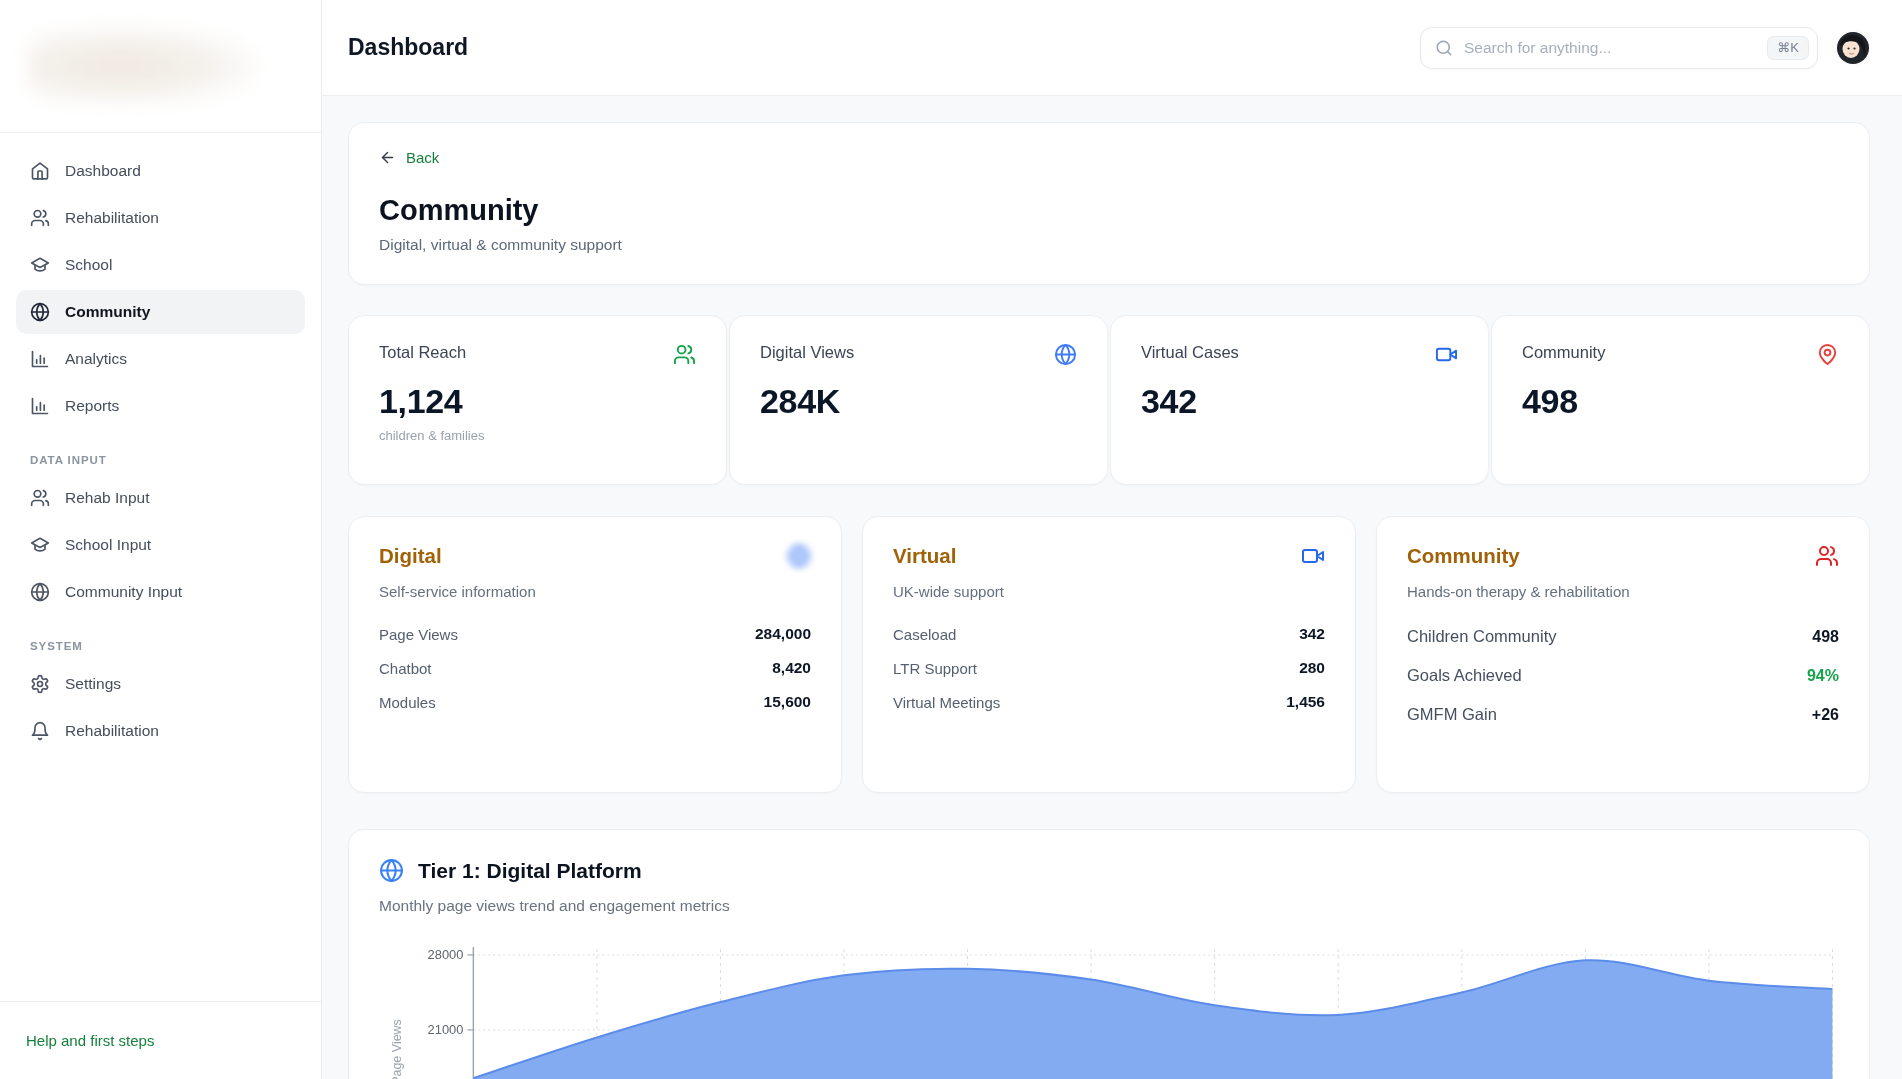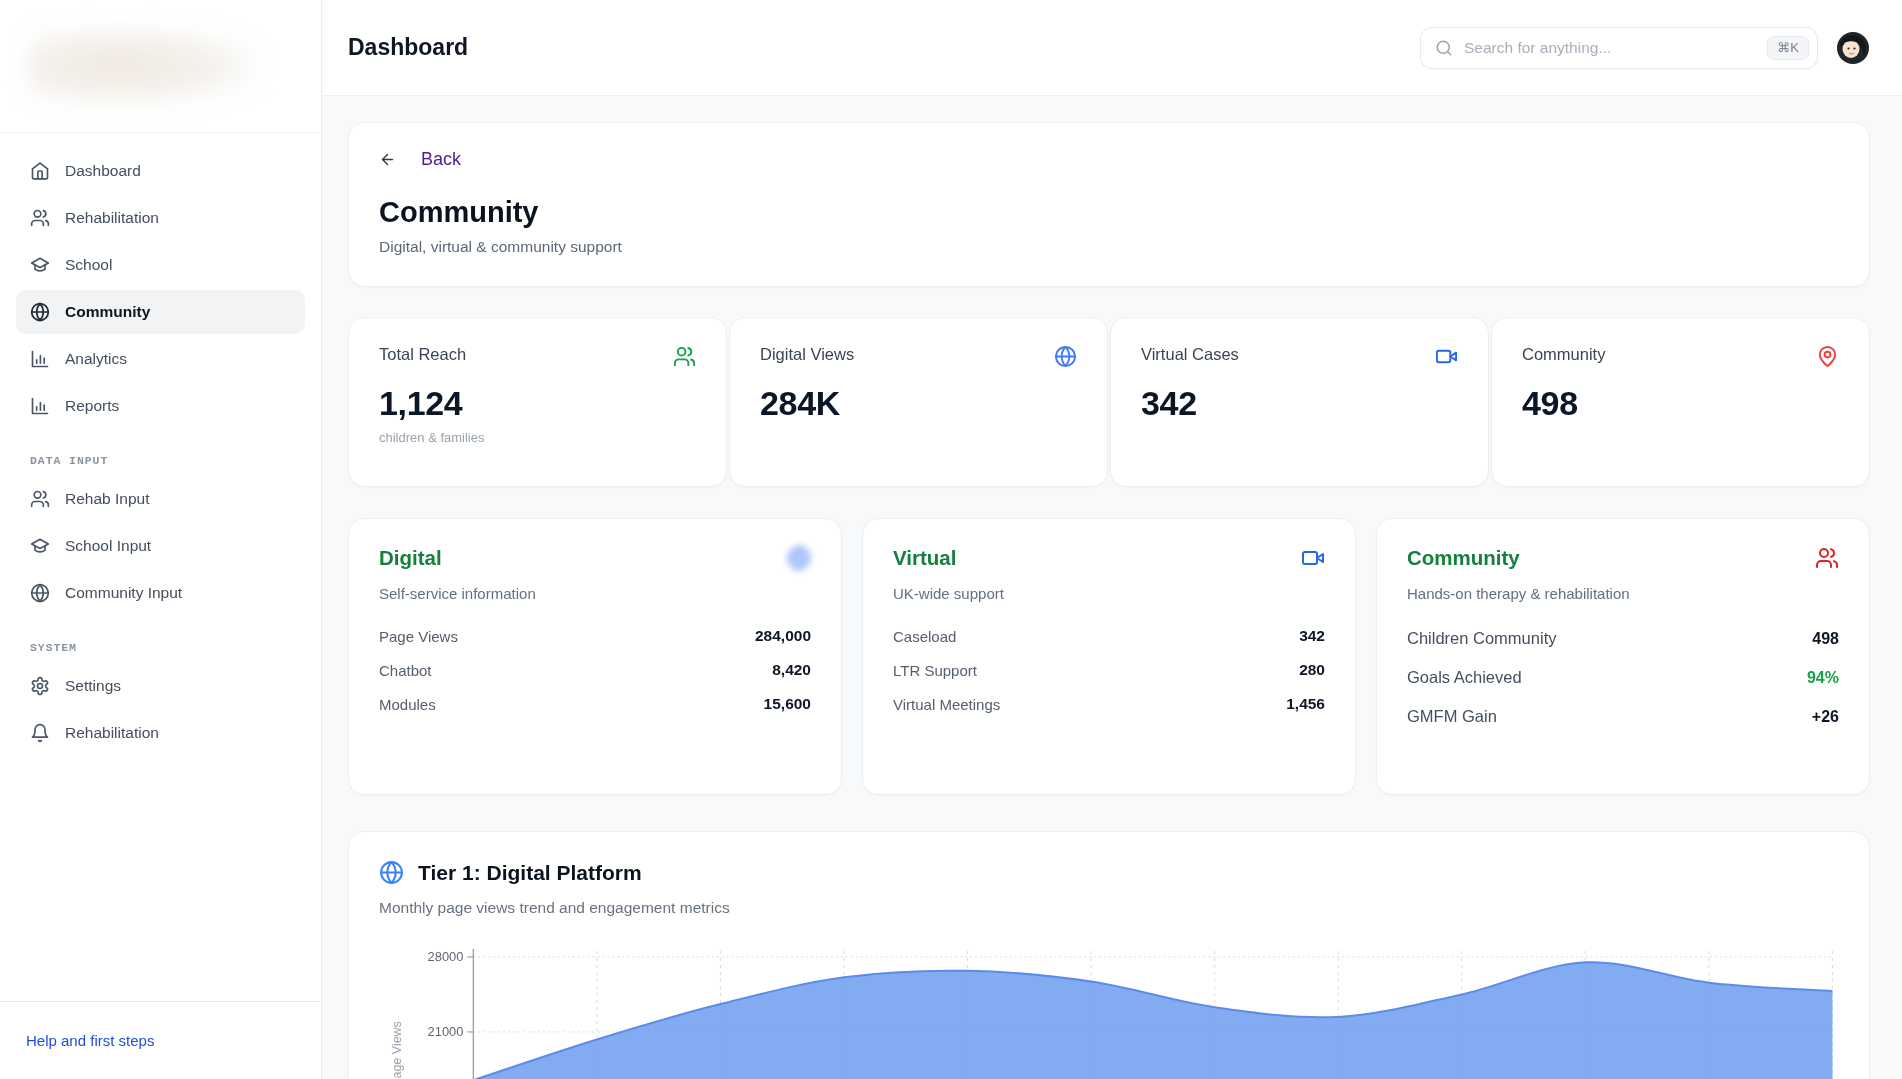--- a/index.html
+++ b/index.html
@@ -10,58 +10,58 @@
   .sidebar { width:322px; min-width:322px; height:100%; background:#fff; border-right:1px solid #e9ecf0; display:flex; flex-direction:column; }
   .logo-wrap { height:133px; border-bottom:1px solid #eef1f4; display:flex; align-items:center; padding:0 28px; }
   .logo-blob { width:230px; height:78px; border-radius:24px;
     background:radial-gradient(ellipse at 40% 50%, #efe8df 0%, #f4f1ec 45%, rgba(255,255,255,0) 80%);
     filter:blur(9px); }
   .nav { padding:16px 16px 0 16px; }
   .nav-item { display:flex; align-items:center; gap:15px; height:44px; margin-bottom:3px; padding:0 14px; border-radius:10px; color:#444e5c; font-size:15.5px; cursor:pointer; }
   .nav-item .ic { width:20px; height:20px; display:flex; color:#4b5563; flex:none; }
   .nav-item.active { background:#f1f3f5; color:#10141c; font-weight:bold; }
   .nav-item.active .ic { color:#1f2937; }
-  .section-label { margin:26px 14px 10px; font-size:11.5px; font-weight:bold; letter-spacing:.08em; color:#8b94a1;font-family:Liberation Mono, monospace; }
-  .sidebar-footer { margin-top:auto; border-top:1px solid #e9ecf0; padding:30px 26px 30px; font-size:15px; color:#1d4ed8; }
+  .section-label { margin:26px 14px 10px; font-size:11.5px; font-weight:bold; letter-spacing:.08em; color:#8b94a1; }
+  .sidebar-footer { margin-top:auto; border-top:1px solid #e9ecf0; padding:30px 26px 30px; font-size:15px; color:#15803d; }
   svg.stroke { fill:none; stroke:currentColor; stroke-width:2; stroke-linecap:round; stroke-linejoin:round; width:100%; height:100%; }
 
   
   .main { flex:1; min-width:0; display:flex; flex-direction:column; }
   .topbar { height:96px; min-height:96px; background:#fff; border-bottom:1px solid #edeff2; display:flex; align-items:center; justify-content:space-between; padding:0 32px 0 26px; }
   .topbar-title { font-size:23px; font-weight:bold; color:#0f1624; }
   .topbar-right { display:flex; align-items:center; gap:18px; }
   .searchbox { width:398px; height:42px; border:1px solid #e6e8ec; border-radius:12px; display:flex; align-items:center; padding:0 8px 0 14px; background:#fff; box-shadow:0 1px 2px rgba(16,24,40,.03); }
   .searchbox .ic { width:18px; height:18px; color:#9aa4b2; flex:none; }
   .searchbox input { border:none; outline:none; flex:1; margin-left:11px; font-size:15.5px; font-family:"Liberation Sans",sans-serif; color:#374151; background:transparent; }
   .searchbox input::placeholder { color:#a6afbb; }
   .kbd { background:#f4f5f7; border:1px solid #e7e9ed; border-radius:7px; padding:3px 9px 4px; font-size:13px; color:#78828f; }
   .avatar { width:34px; height:34px; border-radius:50%; overflow:hidden; background:#f3e9df; cursor:pointer; flex:none; }
 
   
   .content { flex:1; background:#f8f9fb; padding:26px 32px 0 26px; overflow:hidden; }
   .card { background:#fff; border:1px solid #eceff2; border-radius:16px; box-shadow:0 1px 2px rgba(16,24,40,.03); }
 
   .hero { padding:26px 30px 30px; margin-bottom:30px; }
-  .back-link { display:inline-flex; align-items:center; gap:25px; font-size:18px; color:#4c1d95; cursor:pointer; }
+  .back-link { display:inline-flex; align-items:center; gap:10px; font-size:15px; color:#15803d; cursor:pointer; }
   .back-link .ic { width:17px; height:17px; color:#313b4b; }
   .hero h1 { margin-top:24px; font-size:29px; font-weight:bold; color:#0b1220; }
   .hero .sub { margin-top:9px; font-size:15.5px; color:#5d6troke877; color:#5d6877; }
 
   .stats { display:grid; grid-template-columns:repeat(4,1fr); gap:2px; margin-bottom:31px; }
   .stat-card { height:170px; padding:27px 30px; }
   .stat-top { display:flex; justify-content:space-between; align-items:flex-start; }
   .stat-label { font-size:16.5px; color:#3b4454; }
   .stat-ic { width:23px; height:23px; }
   .stat-value { margin-top:16px; font-size:34px; font-weight:bold; color:#0b1626; letter-spacing:-.01em; }
   .stat-sub { margin-top:7px; font-size:13px; color:#98a2ae; }
 
   .details { display:grid; grid-template-columns:repeat(3,1fr); gap:20px; margin-bottom:36px; }
   .detail-card { height:277px; padding:27px 30px; }
   .detail-top { display:flex; justify-content:space-between; align-items:flex-start; }
-  .detail-title { font-size:20.5px; font-weight:bold; color:#15803d; }
+  .detail-title { font-size:20.5px; font-weight:bold; color:#a16207; }
   .detail-ic { width:24px; height:24px; }
   .detail-ic.blurred { filter:blur(3.5px); opacity:.85; }
   .detail-sub { margin-top:15px; font-size:15px; color:#64707f; }
   .rows { margin-top:17px; }
   .row { display:flex; justify-content:space-between; align-items:center; padding:8px 0; }
   .row .rl { font-size:15px; color:#55606f; }
   .row .rv { font-size:15.5px; font-weight:bold; color:#0e1726; }
   .detail-card.big .row { padding:10px 0; }
   .detail-card.big .rl { font-size:16.5px; color:#454f5f; }
   .detail-card.big .rv { font-size:16px; }

